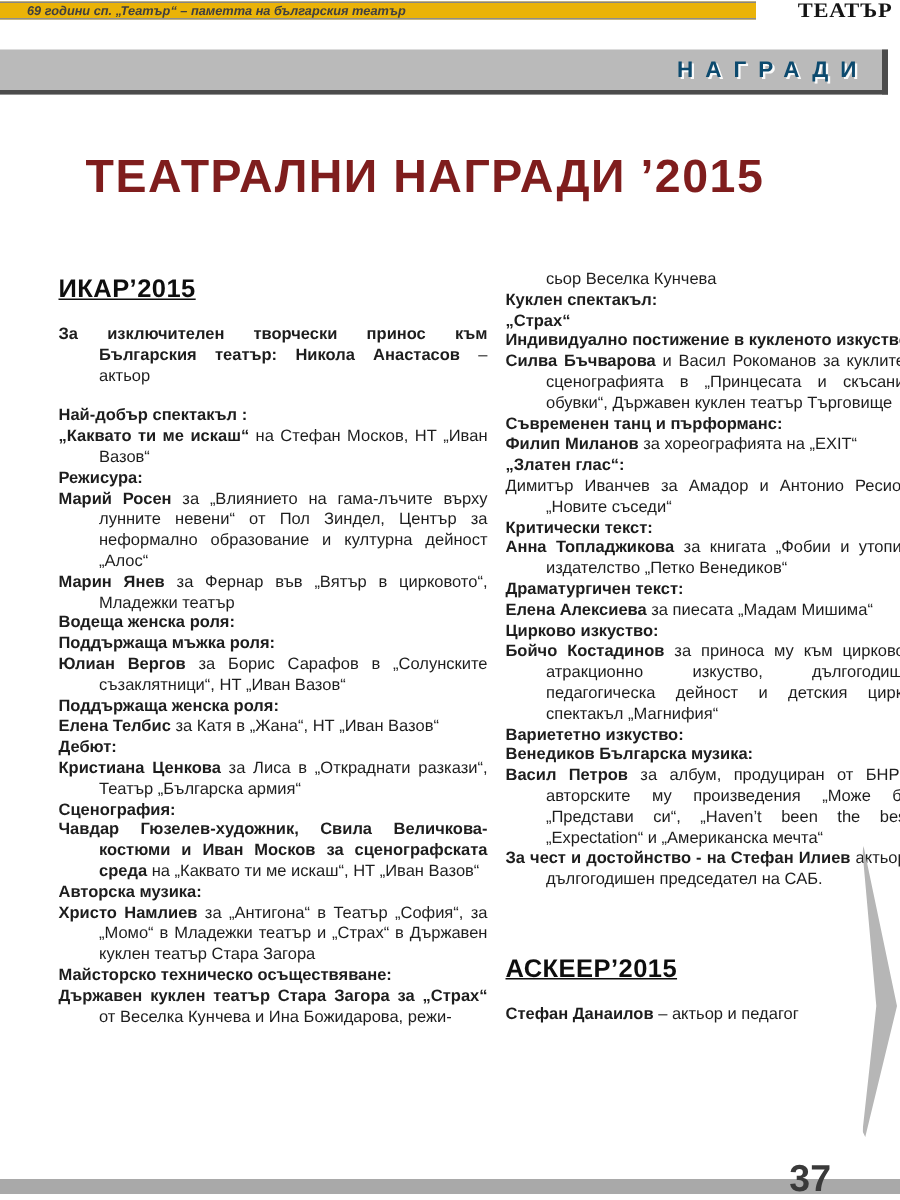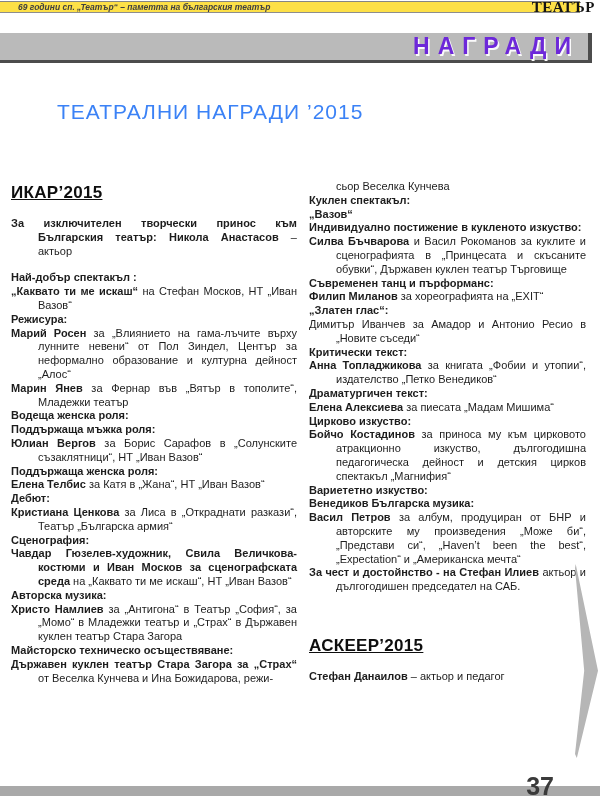--- a/index.html
+++ b/index.html
@@ -3,56 +3,56 @@
 <meta charset="utf-8">
 <style>
   html,body{margin:0;padding:0;}
   body{
     width:600px;height:800px;position:relative;overflow:hidden;
     background:#ffffff;color:#1b1b1b;
     font-family:"Liberation Sans",sans-serif;
   }
   
   .header-strip{
-    position:absolute;top:1px;left:0;width:580px;height:12px;
-    background:#fde047;border-top:1px solid #858585;border-bottom:1px solid #8d8d8d;
+    position:absolute;top:1px;left:0;width:504px;height:12px;
+    background:#eab308;border-top:1px solid #858585;border-bottom:1px solid #8d8d8d;
     box-sizing:border-box;
   }
   .header-strip-text{
     font-size:8.5px;font-style:italic;font-weight:bold;color:#3f3f3f;
     line-height:10px;padding-left:18px;white-space:nowrap;
   }
   .logo{
     position:absolute;top:0;right:5px;
     font-family:"Liberation Serif",serif;font-weight:bold;
     font-size:15px;color:#141414;letter-spacing:0.5px;
     transform:scaleY(0.92);transform-origin:top right;
   }
   
   .banner{
     position:absolute;top:33px;left:0;width:588px;height:27px;
     background:#bababa;
     border-right:4px solid #4c4c4c;border-bottom:3px solid #4c4c4c;
   }
   .banner-text{
     position:absolute;right:9px;top:0;line-height:27px;
-    font-size:23px;font-weight:bold;letter-spacing:8px;
-    color:#6d28d9;text-shadow:1.5px 1.5px 0 #fafafa;
+    font-size:15px;font-weight:bold;letter-spacing:8px;
+    color:#0c4a6e;text-shadow:1.5px 1.5px 0 #fafafa;
     white-space:nowrap;
   }
   
   .title{
     position:absolute;top:100px;left:57px;
-    font-size:21px;font-weight:normal;color:#3b82f6;letter-spacing:1px;
+    font-size:31px;font-weight:bold;color:#7f1d1d;letter-spacing:1px;
     white-space:nowrap;
   }
   
   .col{
     position:absolute;font-size:11px;line-height:13.8px;
-    color:#1d1d1d;text-align:justify;
+    color:#1d1d1d;text-align:justify;margin-left:28px;
   }
   #col-left{left:11px;top:183px;width:286px;}
   #col-right{left:309px;top:180px;width:277px;}
   .col-heading{
     font-size:17px;font-weight:bold;color:#0e0e0e;
     text-decoration:underline;margin:0 0 15px 0;
     text-align:left;letter-spacing:0.3px;line-height:19px;
   }
   .para{padding-left:27px;text-indent:-27px;margin:0;}
   .para.cont{text-indent:0;}
@@ -88,39 +88,39 @@
 
 <div class="title">ТЕАТРАЛНИ НАГРАДИ ’2015</div>
 
 <div class="col" id="col-left">
     <div class="col-heading">ИКАР’2015</div>
     <div class="para"><span class="b">За изключителен творчески принос към Българския театър: Никола Анастасов</span><span class=""> – актьор</span></div>
     <div class="para gap-sm"><span class="b">Най-добър спектакъл :</span></div>
     <div class="para"><span class="b">„Каквато ти ме искаш“</span><span class=""> на Стефан Москов, НТ „Иван Вазов“</span></div>
     <div class="para"><span class="b">Режисура:</span></div>
     <div class="para"><span class="b">Марий Росен</span><span class=""> за „Влиянието на гама-лъчите върху лунните невени“ от Пол Зиндел, Център за неформално образование и културна дейност „Алос“</span></div>
-    <div class="para"><span class="b">Марин Янев</span><span class=""> за Фернар във „Вятър в тополите“, Младежки театър</span></div>
+    <div class="para"><span class="b">Марин Янев</span><span class=""> за Фернар във „Вятър в цирковото“, Младежки театър</span></div>
     <div class="para"><span class="b">Водеща женска роля:</span></div>
     <div class="para"><span class="b">Поддържаща мъжка роля:</span></div>
     <div class="para"><span class="b">Юлиан Вергов</span><span class=""> за Борис Сарафов в „Солунските съзаклятници“, НТ „Иван Вазов“</span></div>
     <div class="para"><span class="b">Поддържаща женска роля:</span></div>
     <div class="para"><span class="b">Елена Телбис</span><span class=""> за Катя в „Жана“, НТ „Иван Вазов“</span></div>
     <div class="para"><span class="b">Дебют:</span></div>
     <div class="para"><span class="b">Кристиана Ценкова</span><span class=""> за Лиса в „Откраднати разкази“, Театър „Българска армия“</span></div>
     <div class="para"><span class="b">Сценография:</span></div>
     <div class="para"><span class="b">Чавдар Гюзелев-художник, Свила Величкова-костюми и Иван Москов за сценографската среда</span><span class=""> на „Каквато ти ме искаш“, НТ „Иван Вазов“</span></div>
     <div class="para"><span class="b">Авторска музика:</span></div>
     <div class="para"><span class="b">Христо Намлиев</span><span class=""> за „Антигона“ в Театър „София“, за „Момо“ в Младежки театър и „Страх“ в Държавен куклен театър Стара Загора</span></div>
     <div class="para"><span class="b">Майсторско техническо осъществяване:</span></div>
     <div class="para"><span class="b">Държавен куклен театър Стара Загора за „Страх“</span><span class=""> от Веселка Кунчева и Ина Божидарова, режи-</span></div>
   </div>
 <div class="col" id="col-right">
     <div class="para cont"><span class="">сьор Веселка Кунчева</span></div>
     <div class="para"><span class="b">Куклен спектакъл:</span></div>
-    <div class="para"><span class="b">„Вазов“</span></div>
+    <div class="para"><span class="b">„Страх“</span></div>
     <div class="para"><span class="b">Индивидуално постижение в кукленото изкуство:</span></div>
     <div class="para"><span class="b">Силва Бъчварова</span><span class=""> и Васил Рокоманов за куклите и сценографията в „Принцесата и скъсаните обувки“, Държавен куклен театър Търговище</span></div>
     <div class="para"><span class="b">Съвременен танц и пърформанс:</span></div>
     <div class="para"><span class="b">Филип Миланов</span><span class=""> за хореографията на „EXIT“</span></div>
     <div class="para"><span class="b">„Златен глас“:</span></div>
     <div class="para"><span class="">Димитър Иванчев за Амадор и Антонио Ресио в „Новите съседи“</span></div>
     <div class="para"><span class="b">Критически текст:</span></div>
     <div class="para"><span class="b">Анна Топладжикова</span><span class=""> за книгата „Фобии и утопии“, издателство „Петко Венедиков“</span></div>
     <div class="para"><span class="b">Драматургичен текст:</span></div>
     <div class="para"><span class="b">Елена Алексиева</span><span class=""> за пиесата „Мадам Мишима“</span></div>

